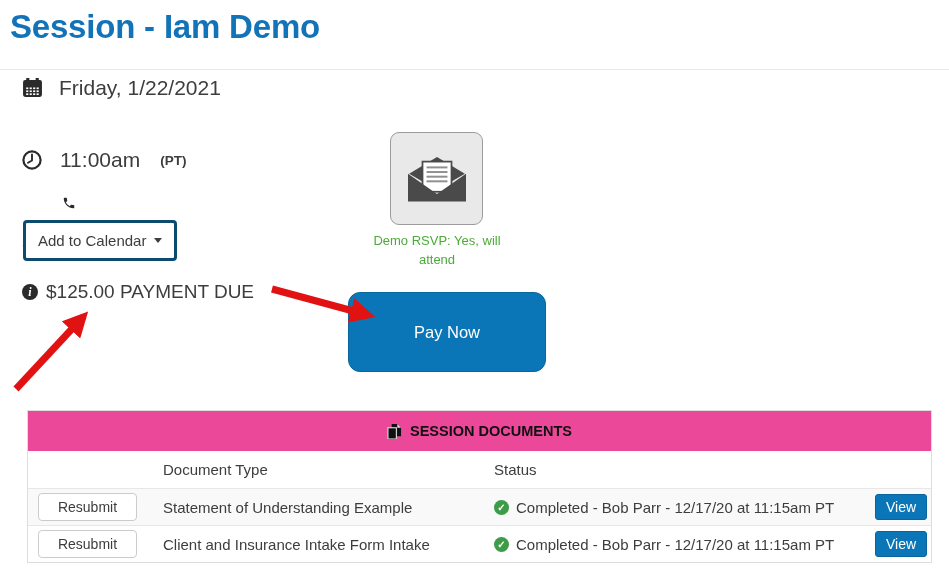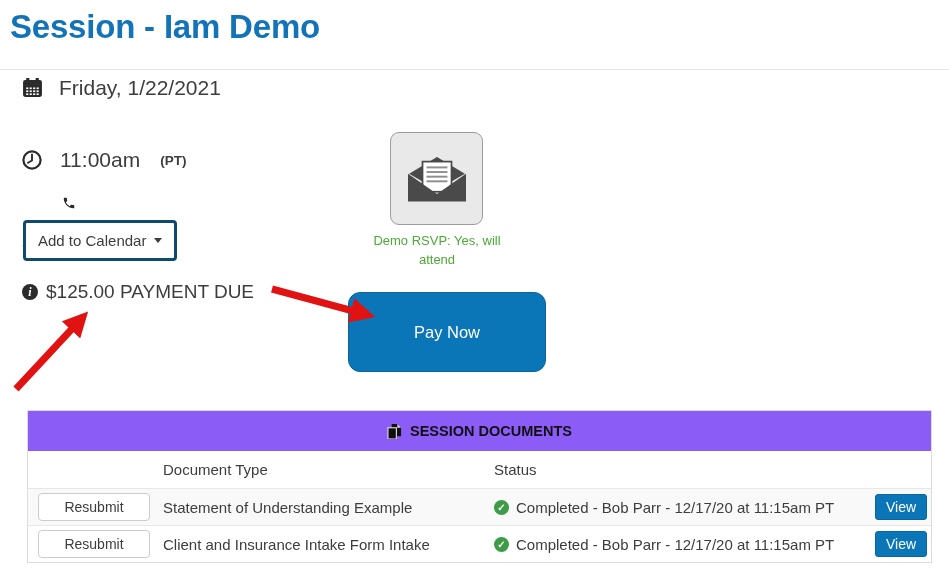--- a/index.html
+++ b/index.html
@@ -122,21 +122,21 @@
   
   .doc-table {
     position: absolute;
     left: 27px; top: 410px;
     width: 905px;
     border: 1px solid #ddd;
     background: #fff;
   }
   .doc-table-header {
     height: 40px;
-    background: #8b5cf6;
+    background: #ec4899;
     display: flex; align-items: center; justify-content: center;
     gap: 8px;
     font-weight: bold;
     font-size: 14.5px;
     color: #101010;
   }
   .doc-grid {
     display: grid;
     grid-template-columns: 135px 331px 1fr 70px;
     align-items: center;
@@ -146,21 +146,21 @@
   }
   .doc-colhead { background: #fff; border-top: none; }
   .doc-row-odd { background: #f9f9f9; }
   .doc-row-even { background: #fff; }
   .cell-resubmit { padding-left: 10px; }
   .btn-resubmit {
     background: #fff;
     border: 1px solid #ccc;
     border-radius: 4px;
     padding: 5px 0;
-    width: 112px;
+    width: 99px;
     font-size: 14px;
     color: #3d3d3d;
     font-family: inherit;
     cursor: pointer;
   }
   .cell-status { display: flex; align-items: center; gap: 7px; }
   .check-icon {
     width: 15px; height: 15px;
     border-radius: 50%;
     background: #3e9b47;

